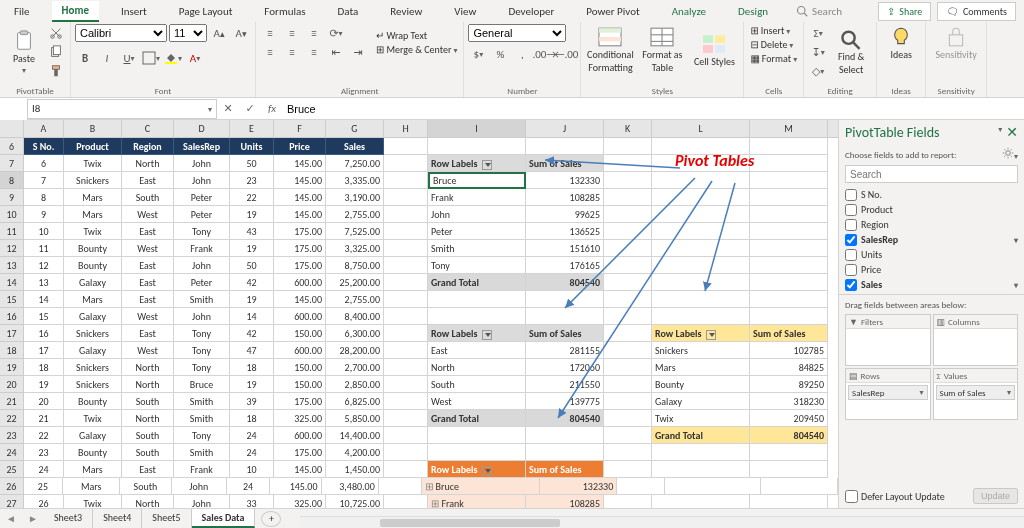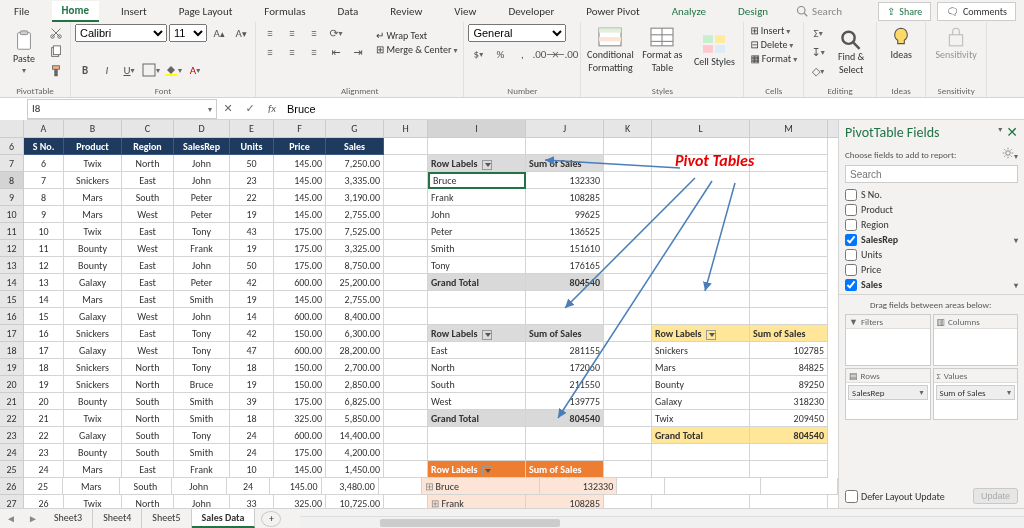--- a/index.html
+++ b/index.html
@@ -80,21 +80,21 @@
   
   .pane { width: 186px; background: #f3f2f1; border-left: 1px solid #d4d4d4; display: flex; flex-direction: column; font-size: 10px; }
   .pane-hdr { display: flex; align-items: center; justify-content: space-between; padding: 4px 6px; color: #217346; font-size: 14px; }
   .pane-sub { padding: 2px 6px; font-size: 9px; color: #555; display: flex; justify-content: space-between; align-items: center; }
   .pane-search { margin: 2px 6px; }
   .pane-search input { width: 100%; height: 18px; font-size: 10px; border: 1px solid #ccc; padding: 0 4px; }
   .fieldlist { padding: 2px 6px; border-bottom: 1px solid #d4d4d4; }
   .fld { display: flex; align-items: center; gap: 4px; padding: 1px 0; cursor: pointer; }
   .fld input { width: 12px; height: 12px; }
   .fld.sel { font-weight: bold; }
-  .areas-lbl { padding: 4px 6px; font-size: 9px; color: #555; margin-left: 25px; }
+  .areas-lbl { padding: 4px 6px; font-size: 9px; color: #555; }
   .areas { display: grid; grid-template-columns: 1fr 1fr; grid-template-rows: 52px 52px; gap: 2px; padding: 0 6px; }
   .area { background: #fff; border: 1px solid #ccc; display: flex; flex-direction: column; }
   .area-h { background: #f3f2f1; font-size: 9px; padding: 1px 3px; color: #666; border-bottom: 1px solid #ddd; display: flex; align-items: center; gap: 3px; }
   .area-item { background: #eee; border: 1px solid #ccc; margin: 2px; padding: 1px 3px; font-size: 9px; display: flex; justify-content: space-between; cursor: pointer; }
   .pane-foot { display: flex; align-items: center; justify-content: space-between; padding: 4px 6px; margin-top: auto; }
   .pane-foot button { font-size: 9px; padding: 1px 6px; }
 
   
   .anno { position: absolute; pointer-events: none; }
   .anno-txt { color: #e60000; font-weight: bold; font-style: italic; font-size: 16px; }
@@ -172,21 +172,21 @@
               <rect x="4" y="2" width="8" height="4" fill="#f4b183" stroke="#666"></rect>
               <rect x="6" y="6" width="4" height="8" fill="#666"></rect>
             </svg>
           </div>
       </div>
     </div>
     <div class="group-label">PivotTable</div>
   </div>
 
   <div class="group">
-    <div class="gcol" style="gap:19px">
+    <div class="gcol" style="gap:7px">
       <div class="grow">
         <select class="fontname"><option>Calibri</option></select>
         <select class="fontsize"><option>11</option></select>
         <div class="ibtn">A<sup>▴</sup></div>
         <div class="ibtn">A<sup>▾</sup></div>
       </div>
       <div class="grow">
         <div class="ibtn">
             <b>B</b>
           </div>

